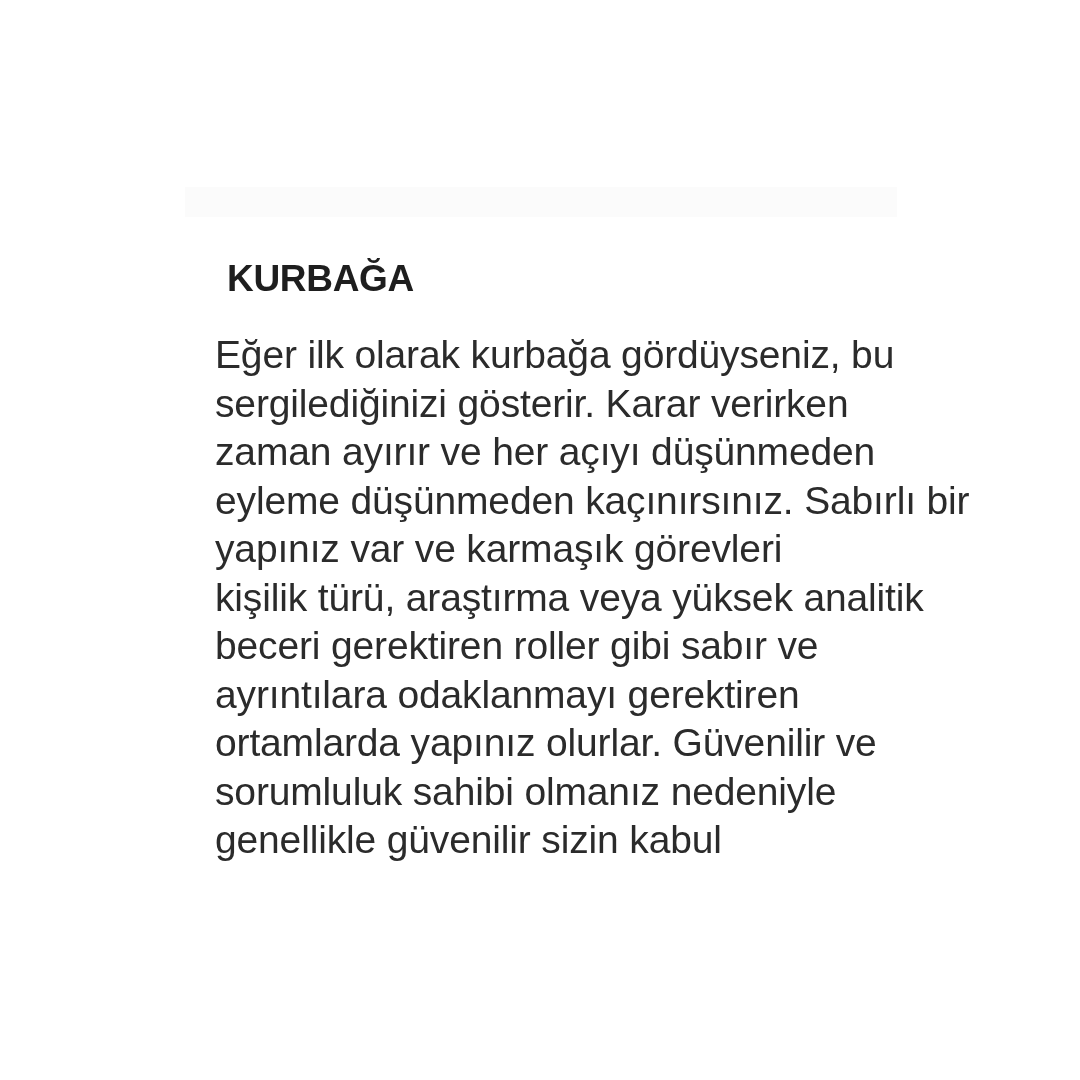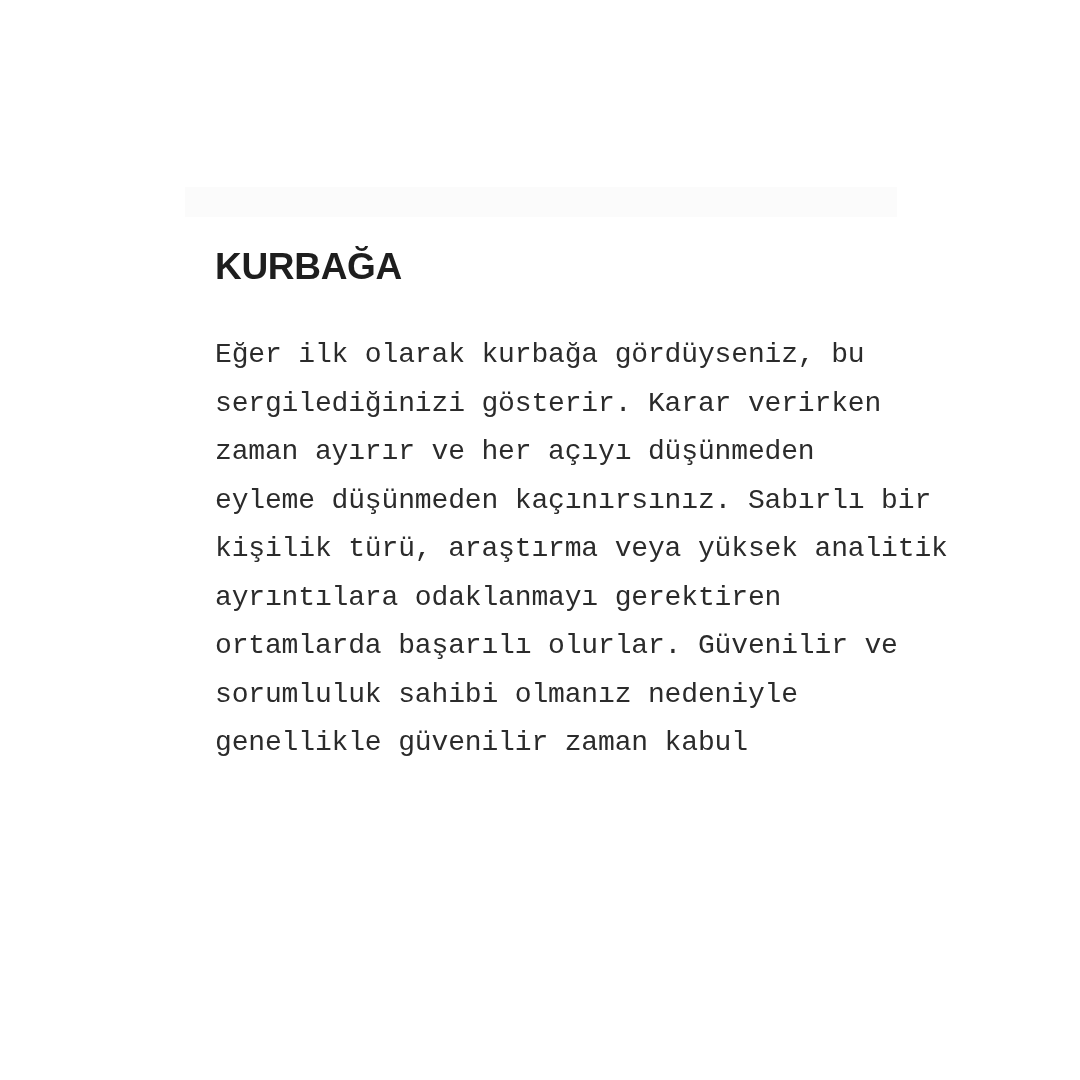--- a/index.html
+++ b/index.html
@@ -21,35 +21,35 @@
       height: 30px;
       background: #fbfbfb;
     }
     .card {
       position: absolute;
       left: 215px;
       top: 243px;
       width: 700px;
     }
     .title {
-      margin: 0;
+      margin: 12px;
       font-family: "Liberation Sans", sans-serif;
       font-weight: bold;
       font-size: 37px;
       line-height: 48px;
       color: #1e1e1e;
       letter-spacing: -0.3px;
       white-space: nowrap;
     }
     .body {
       position: absolute;
       left: 0;
       top: 88px;
-      font-family: Liberation Mono, monospace;
-      font-size: 28px;
+      font-family: Liberation Sans, sans-serif;
+      font-size: 39px;
       line-height: 48.55px;
       color: #2b2b2b;
       letter-spacing: -0.15px;
     }
     .line {
       display: block;
       white-space: nowrap;
     }
   </style>
 </head>
@@ -57,19 +57,21 @@
 
 <div class="top-band"></div>
 
 <div class="card">
   <h1 class="title">KURBAĞA</h1>
   <div class="body">
     <span class="line">Eğer ilk olarak kurbağa gördüyseniz, bu</span>
     <span class="line">sergilediğinizi gösterir. Karar verirken</span>
     <span class="line">zaman ayırır ve her açıyı düşünmeden</span>
     <span class="line">eyleme düşünmeden kaçınırsınız. Sabırlı bir</span>
+    <span class="line">yapınız var ve karmaşık görevleri</span>
     <span class="line">kişilik türü, araştırma veya yüksek analitik</span>
+    <span class="line">beceri gerektiren roller gibi sabır ve</span>
     <span class="line">ayrıntılara odaklanmayı gerektiren</span>
-    <span class="line">ortamlarda başarılı olurlar. Güvenilir ve</span>
+    <span class="line">ortamlarda yapınız olurlar. Güvenilir ve</span>
     <span class="line">sorumluluk sahibi olmanız nedeniyle</span>
-    <span class="line">genellikle güvenilir zaman kabul</span>
+    <span class="line">genellikle güvenilir sizin kabul</span>
   </div>
 </div>
 
 </body></html>

